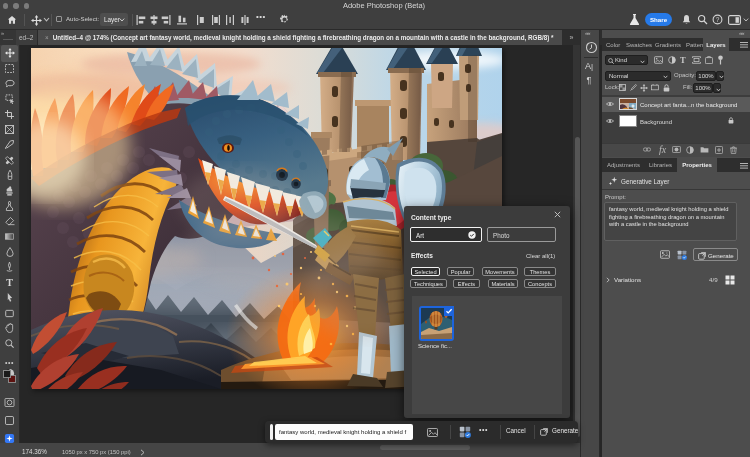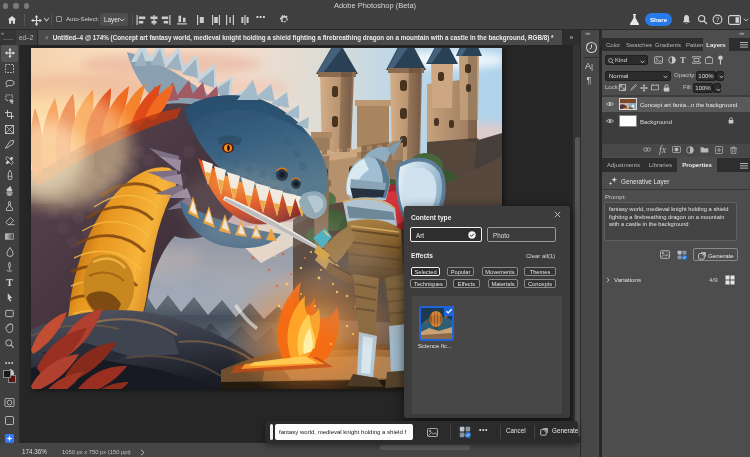--- a/index.html
+++ b/index.html
@@ -1,21 +1,21 @@
 <!DOCTYPE html>
 <html><head>
 <meta charset="utf-8">
 <style>
 * { margin:0; padding:0; box-sizing:border-box; }
 html,body { width:750px; height:457px; overflow:hidden; background:#262626; }
 body { font-family:"Liberation Sans", sans-serif; }
 #app { position:absolute; top:0; left:0; width:750px; height:457px; }
 .abs { position:absolute; }
 
-#titlebar { position:absolute; top:0; left:0; width:750px; height:10px; background:#3f3f3f; }
+#titlebar { position:absolute; top:0; left:0; width:750px; height:10px; background:#3f3f3f;padding-left:9px; }
 #titlebar .dot { position:absolute; top:3px; width:5.5px; height:5.5px; border-radius:50%; background:#7b7b7b; }
 #titletext { position:absolute; top:1px; width:750px; text-align:center; font-size:7.5px; color:#d6d6d6; }
 #optionsbar { position:absolute; top:10px; left:0; width:750px; height:20px; background:#3f3f3f; border-bottom:1px solid #2a2a2a; color:#cfcfcf; }
 .vsep { position:absolute; top:4px; width:1px; height:12px; background:#545454; }
 #tabbar { position:absolute; top:30px; left:0; width:750px; height:15px; background:#2d2d2d; }
 #tab-left { position:absolute; top:30px; left:16px; width:22px; height:15px; background:#3d3d3d; border-right:1px solid #2a2a2a; color:#c0c0c0; font-size:6.5px; line-height:15px; padding-left:3px; }
 #tab-active { position:absolute; top:30px; left:38px; width:524px; height:15px; background:#4a4a4a; color:#ececec; font-size:6.3px; font-weight:bold; line-height:16px; white-space:nowrap; overflow:hidden; }
 #tab-more { position:absolute; top:30px; left:562px; width:18px; height:15px; color:#bbb; font-size:7px; line-height:15px; text-align:center; letter-spacing:-1px; }
 
 #toolbar { position:absolute; top:45px; left:0; width:20px; height:398px; background:#3f3f3f; border-right:1px solid #2a2a2a; }

